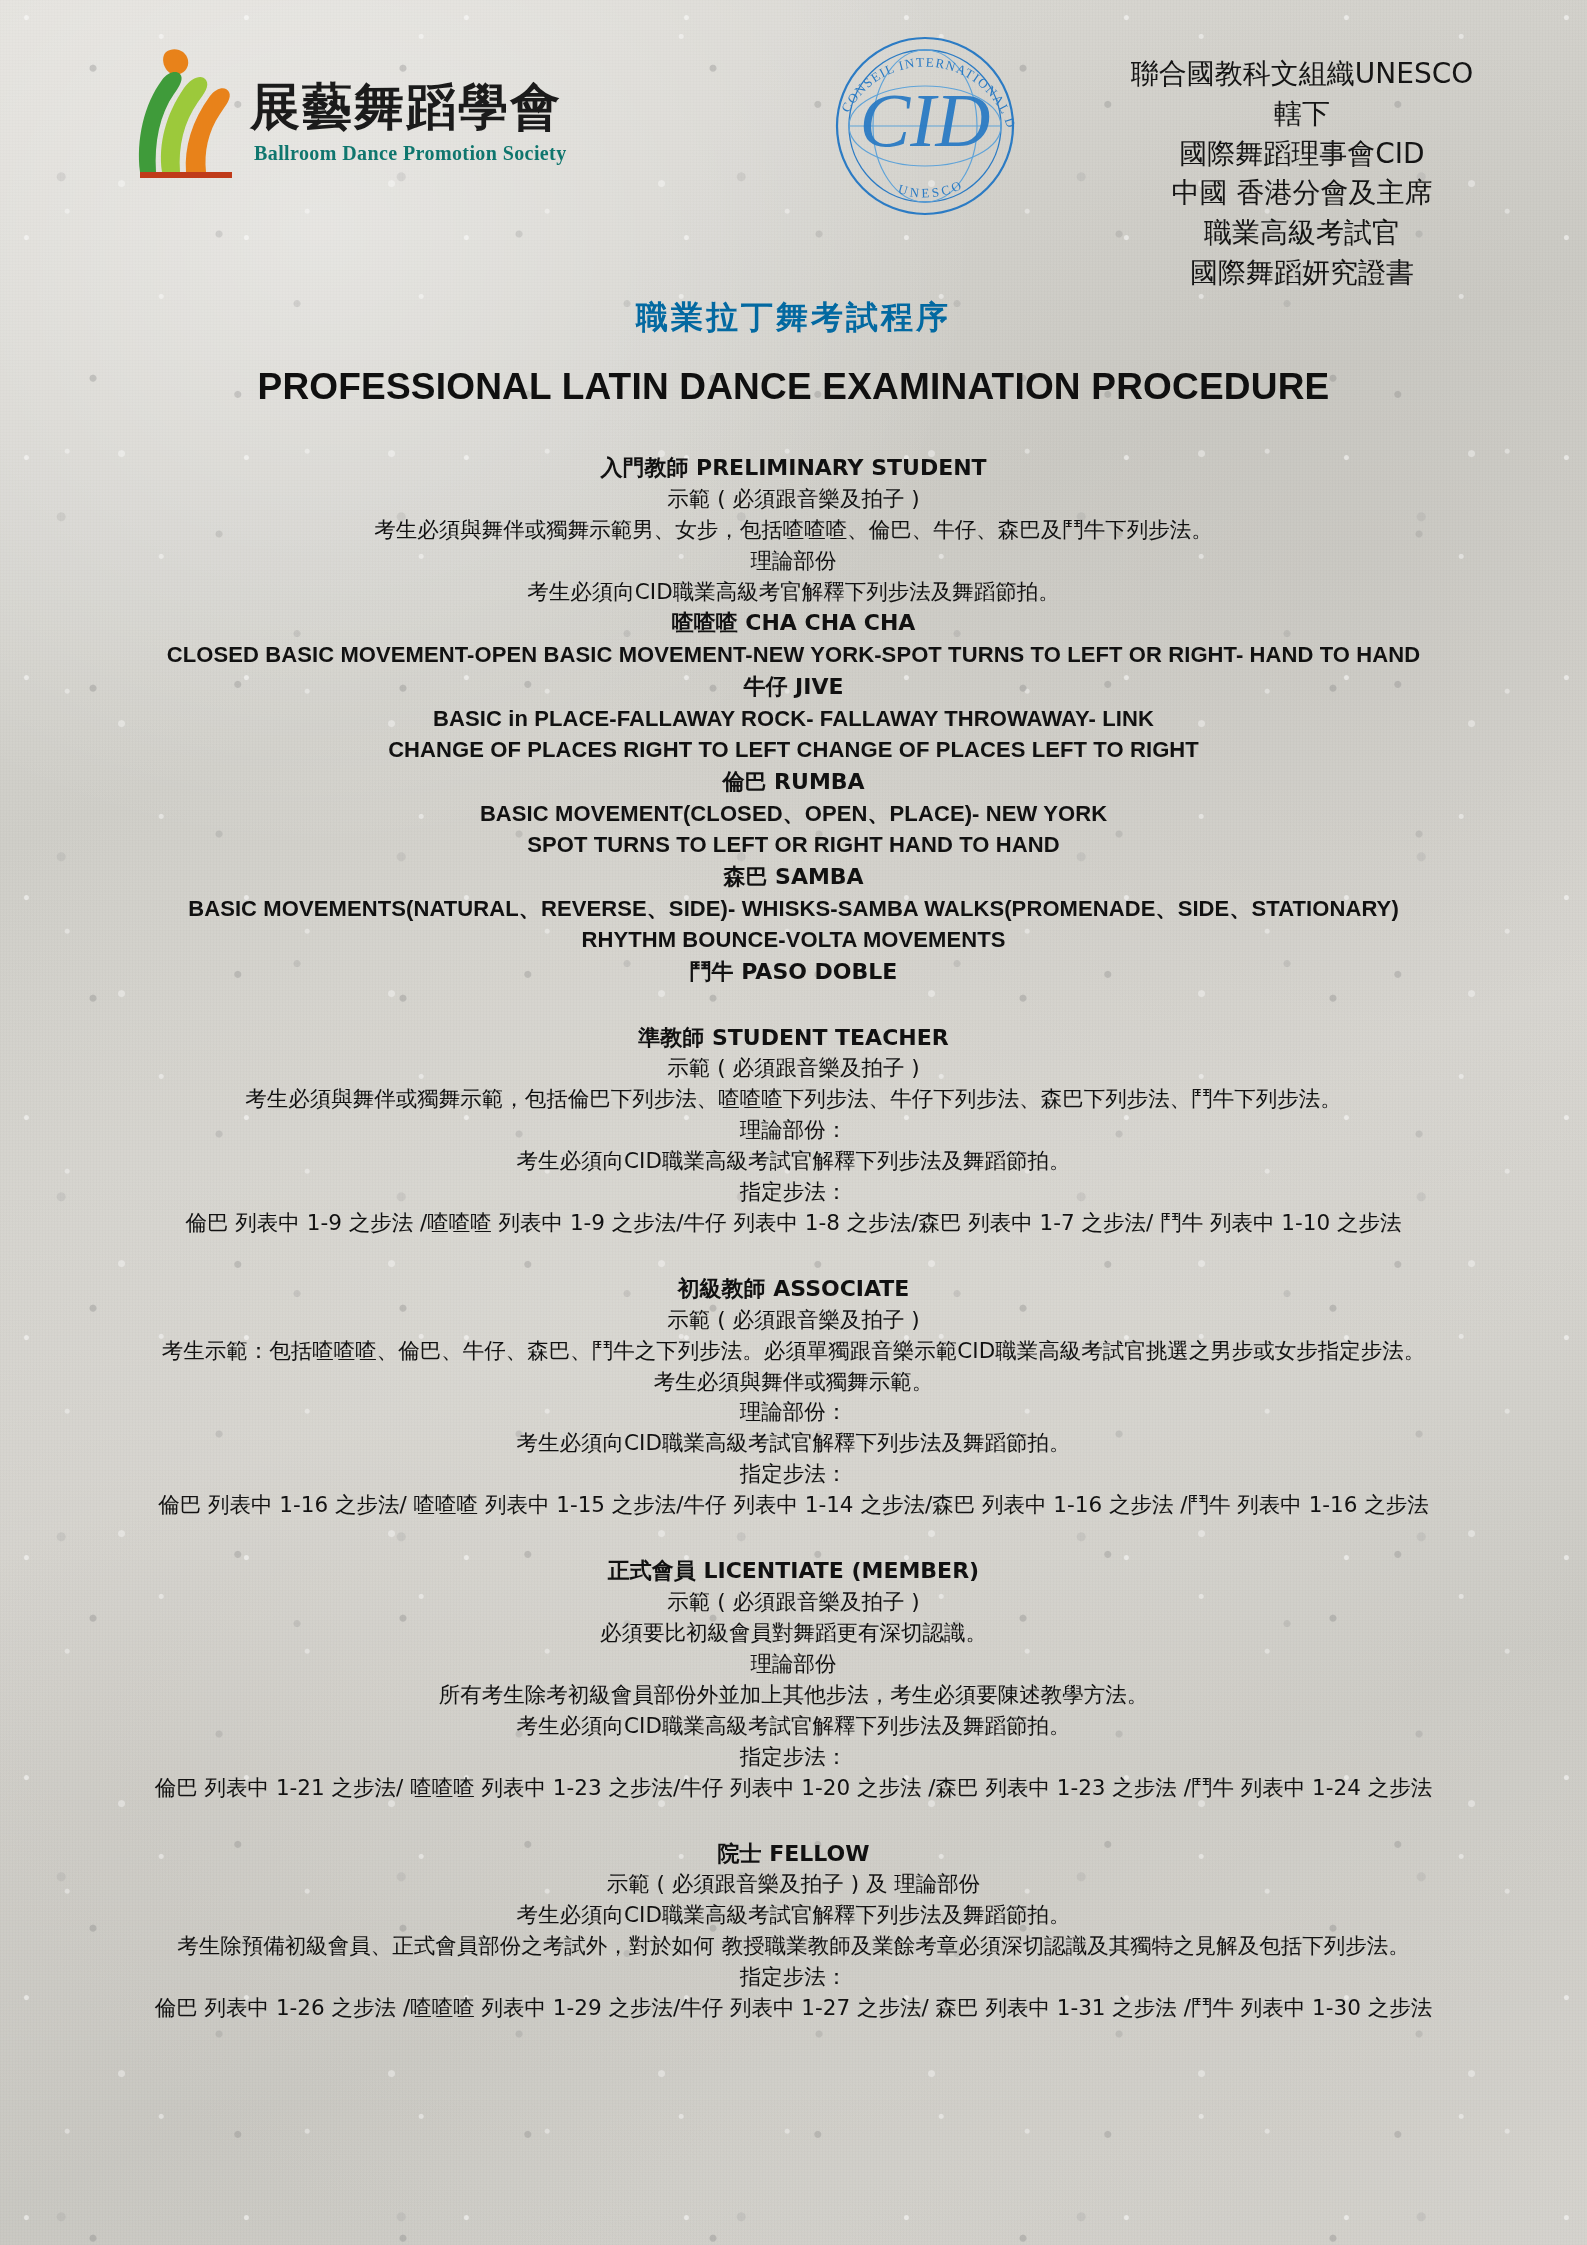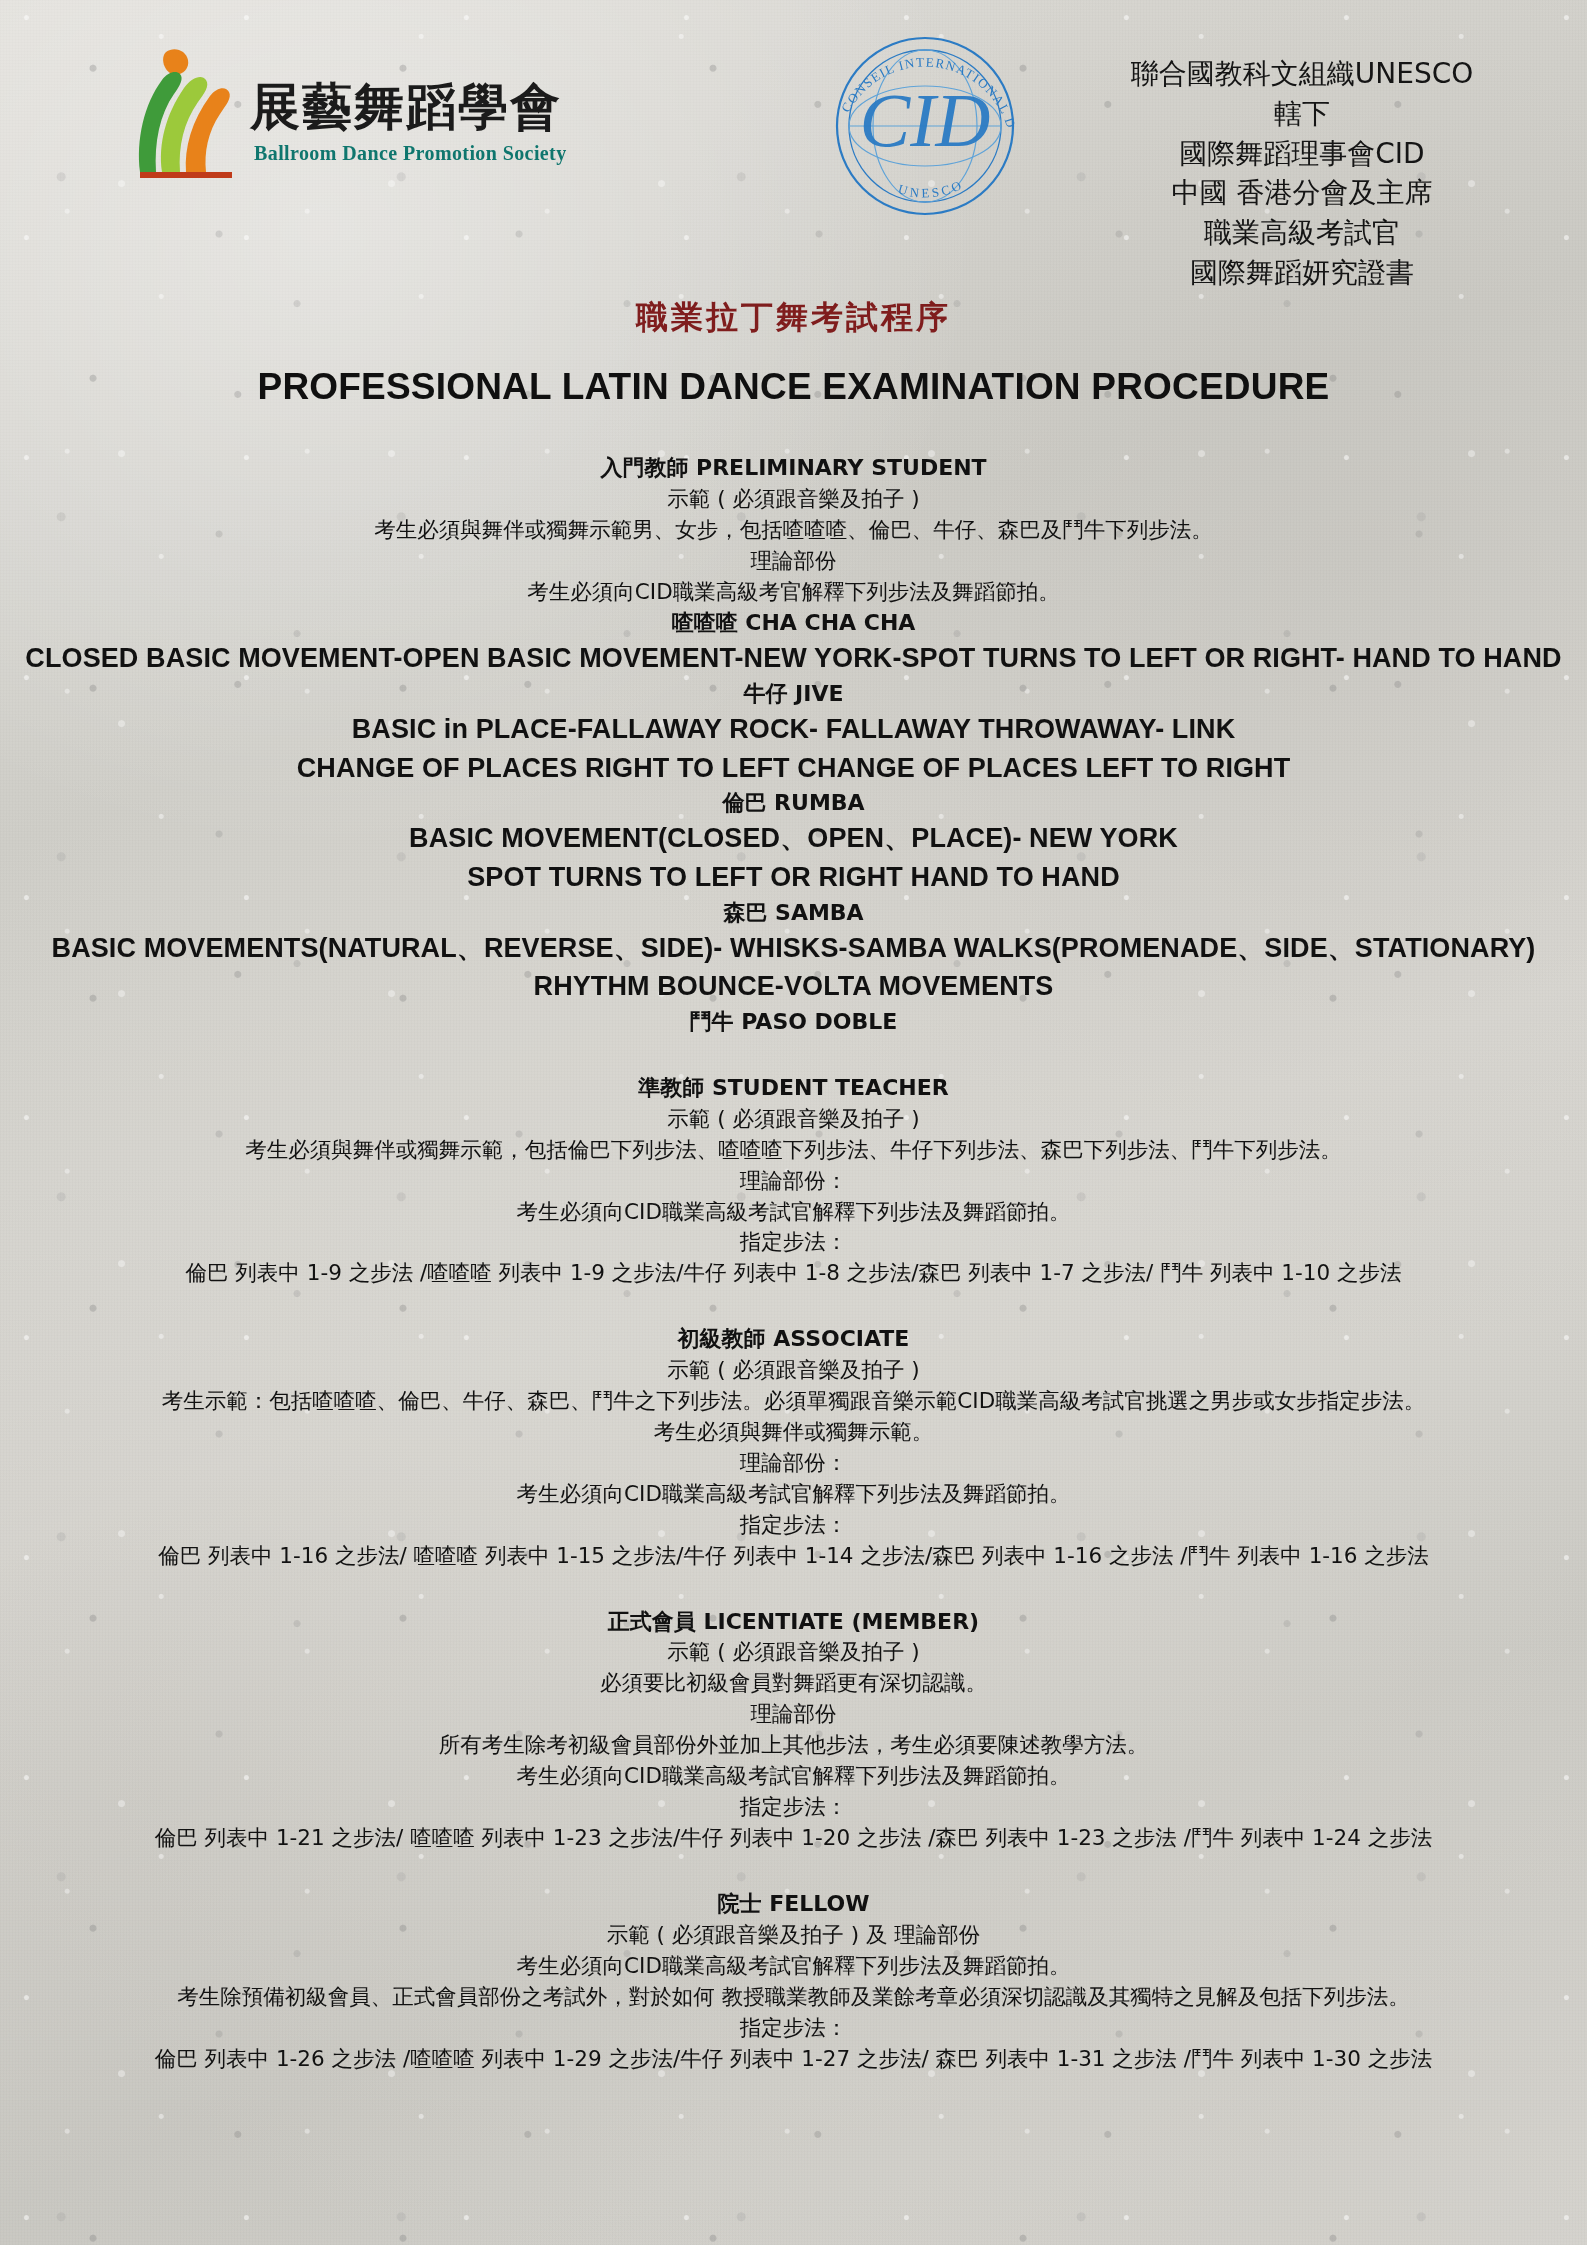--- a/index.html
+++ b/index.html
@@ -119,21 +119,21 @@
   .header-right div {
     white-space: nowrap;
   }
 
   
   .title-cn {
     text-align: center;
     font-family: "DejaVu Sans", sans-serif;
     font-size: 32px;
     font-weight: bold;
-    color: #7f1d1d;
+    color: #0369a1;
     letter-spacing: 3px;
     margin-top: 6px;
   }
   .title-en {
     text-align: center;
     font-family: "Liberation Sans", sans-serif;
     font-size: 37px;
     font-weight: bold;
     color: #101010;
     letter-spacing: 0.2px;
@@ -155,21 +155,21 @@
     font-size: 21.5px;
     line-height: 1.44;
     white-space: nowrap;
   }
   .line.bold {
     font-weight: normal;
   }
   .line.en {
     font-family: "Liberation Sans", sans-serif;
     font-weight: bold;
-    font-size: 27px;
+    font-size: 22px;
     letter-spacing: 0.1px;
   }
   .line.heading {
     font-weight: bold;
     font-size: 22px;
   }
 </style>
 </head>
 <body>
 

